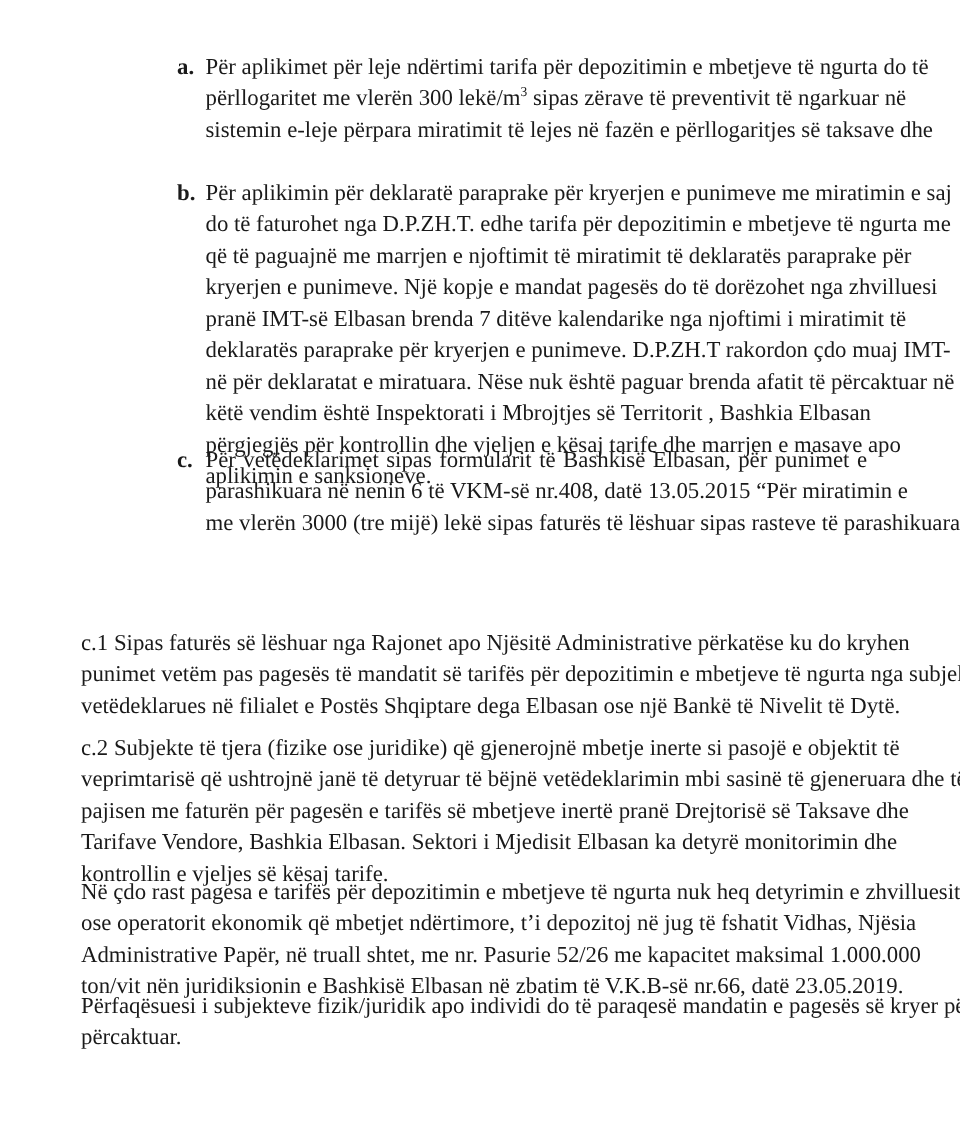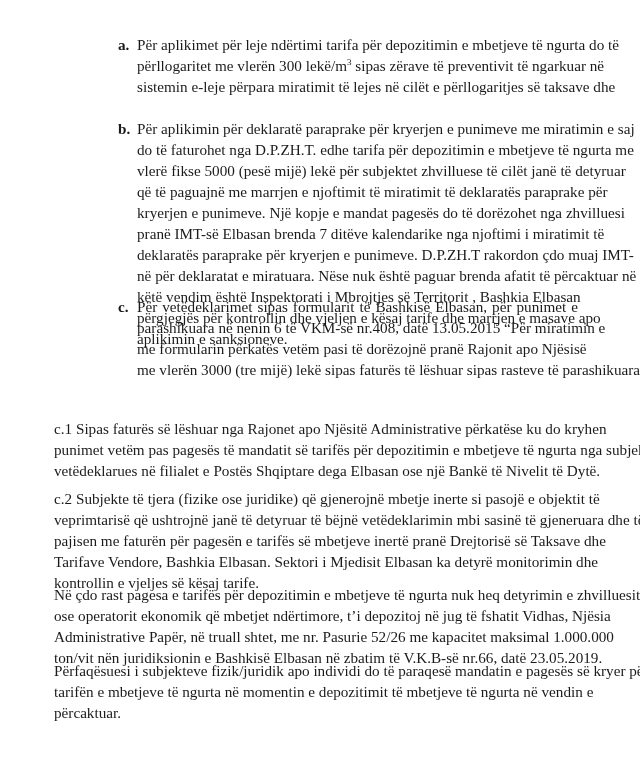--- a/index.html
+++ b/index.html
@@ -64,47 +64,45 @@
 </head>
 <body>
 
 <div class="page">
 
   <div class="list-item" style="top:34px;">
     <span class="marker">a.</span>
     <div class="item-body">
       <span class="line">Për aplikimet për leje ndërtimi tarifa për depozitimin e mbetjeve të ngurta do të</span>
       <span class="line"><span>përllogaritet me vlerën 300 lekë/m</span><sup>3</sup><span> sipas zërave të preventivit të ngarkuar në</span></span>
-      <span class="line">sistemin e-leje përpara miratimit të lejes në cilët e përllogaritjes së taksave dhe</span>
+      <span class="line">sistemin e-leje përpara miratimit të lejes në fazën e përllogaritjes së taksave dhe</span>
     </div>
   </div>
 
   <div class="list-item" style="top:118px;">
     <span class="marker">b.</span>
     <div class="item-body">
       <span class="line">Për aplikimin për deklaratë paraprake për kryerjen e punimeve me miratimin e saj</span>
       <span class="line">do të faturohet nga D.P.ZH.T. edhe tarifa për depozitimin e mbetjeve të ngurta me</span>
-      <span class="line">vlerë fikse 5000 (pesë mijë) lekë për subjektet zhvilluese të cilët janë të detyruar</span>
       <span class="line">që të paguajnë me marrjen e njoftimit të miratimit të deklaratës paraprake për</span>
       <span class="line">kryerjen e punimeve. Një kopje e mandat pagesës do të dorëzohet nga zhvilluesi</span>
       <span class="line">pranë IMT-së Elbasan brenda 7 ditëve kalendarike nga njoftimi i miratimit të</span>
       <span class="line">deklaratës paraprake për kryerjen e punimeve. D.P.ZH.T rakordon çdo muaj IMT-</span>
       <span class="line">në për deklaratat e miratuara. Nëse nuk është paguar brenda afatit të përcaktuar në</span>
       <span class="line">këtë vendim është Inspektorati i Mbrojtjes së Territorit , Bashkia Elbasan</span>
       <span class="line">përgjegjës për kontrollin dhe vjeljen e kësaj tarife dhe marrjen e masave apo</span>
       <span class="line last">aplikimin e sanksioneve.</span>
     </div>
   </div>
 
   <div class="list-item" style="top:296px;">
     <span class="marker">c.</span>
     <div class="item-body">
       <span class="line">Për vetëdeklarimet sipas formularit të Bashkisë Elbasan, për punimet e</span>
       <span class="line">parashikuara në nenin 6 të VKM-së nr.408, datë 13.05.2015 “Për miratimin e</span>
-      <span class="line">me formularin përkatës vetëm pasi të dorëzojnë pranë Rajonit apo Njësisë</span>
       <span class="line last">me vlerën 3000 (tre mijë) lekë sipas faturës të lëshuar sipas rasteve të parashikuara:</span>
     </div>
   </div>
 
   <div class="para" style="top:418px;">
     <span class="line">c.1 Sipas faturës së lëshuar nga Rajonet apo Njësitë Administrative përkatëse ku do kryhen</span>
     <span class="line">punimet vetëm pas pagesës të mandatit së tarifës për depozitimin e mbetjeve të ngurta nga subjekti</span>
     <span class="line last">vetëdeklarues në filialet e Postës Shqiptare dega Elbasan ose një Bankë të Nivelit të Dytë.</span>
   </div>
 
@@ -118,17 +116,16 @@
 
   <div class="para" style="top:584px;">
     <span class="line">Në çdo rast pagesa e tarifës për depozitimin e mbetjeve të ngurta nuk heq detyrimin e zhvilluesit</span>
     <span class="line">ose operatorit ekonomik që mbetjet ndërtimore, t’i depozitoj në jug të fshatit Vidhas, Njësia</span>
     <span class="line">Administrative Papër, në truall shtet, me nr. Pasurie 52/26 me kapacitet maksimal 1.000.000</span>
     <span class="line last">ton/vit nën juridiksionin e Bashkisë Elbasan në zbatim të V.K.B-së nr.66, datë 23.05.2019.</span>
   </div>
 
   <div class="para" style="top:660px;">
     <span class="line">Përfaqësuesi i subjekteve fizik/juridik apo individi do të paraqesë mandatin e pagesës së kryer për</span>
-    <span class="line">tarifën e mbetjeve të ngurta në momentin e depozitimit të mbetjeve të ngurta në vendin e</span>
     <span class="line last">përcaktuar.</span>
   </div>
 
 </div>
 
 </body></html>

